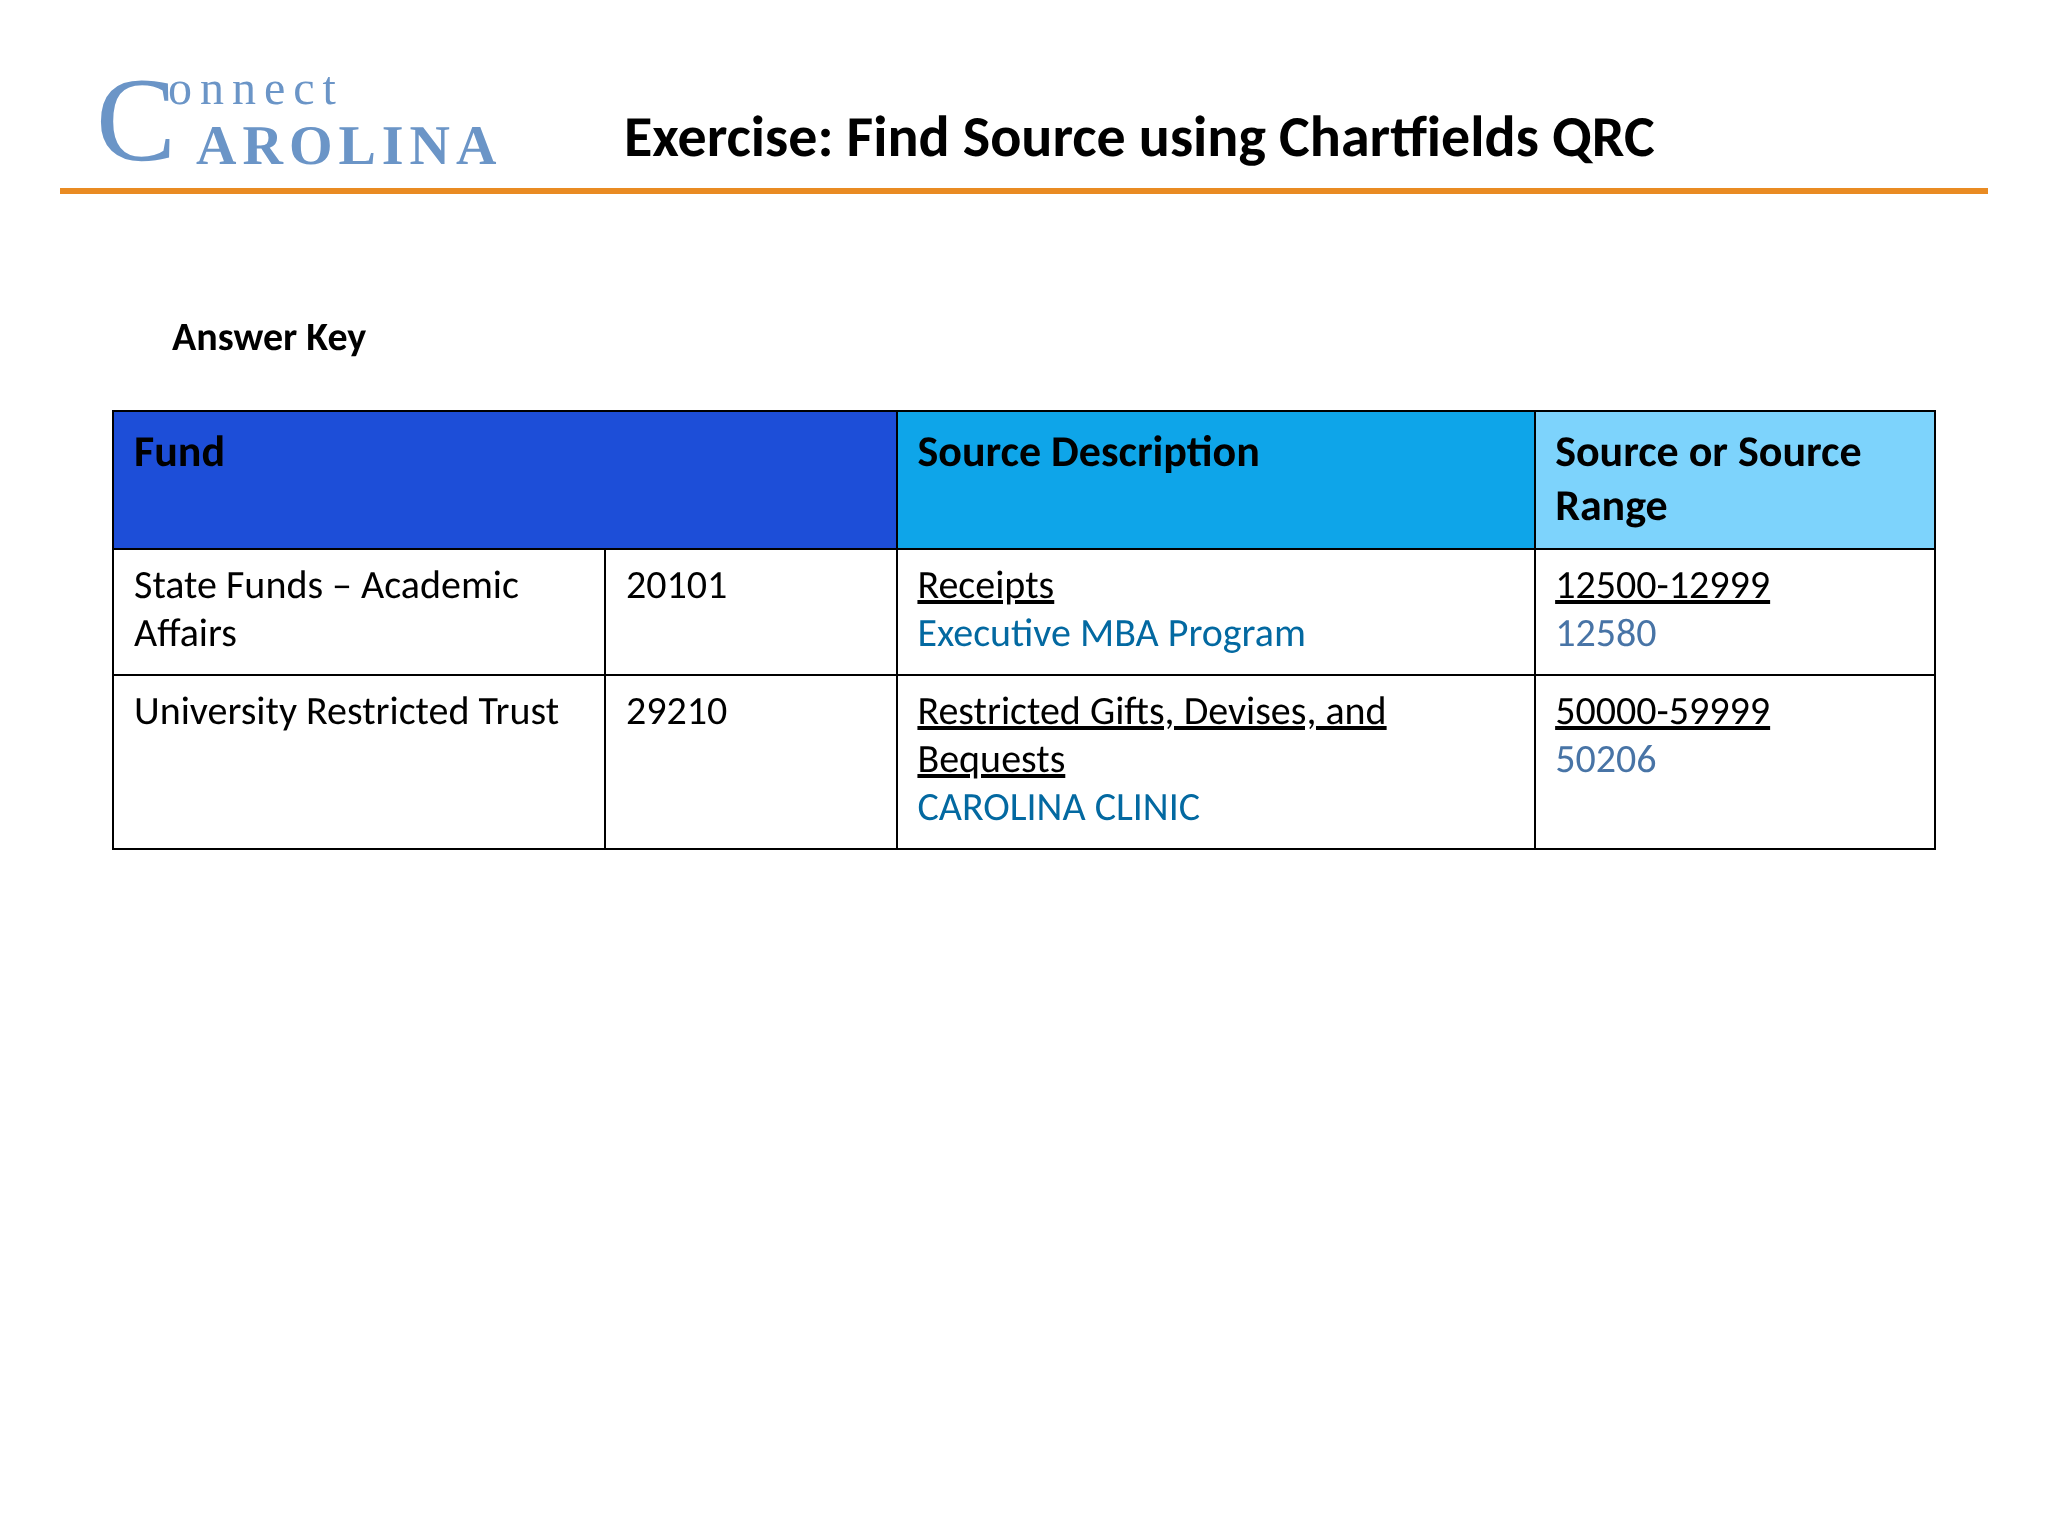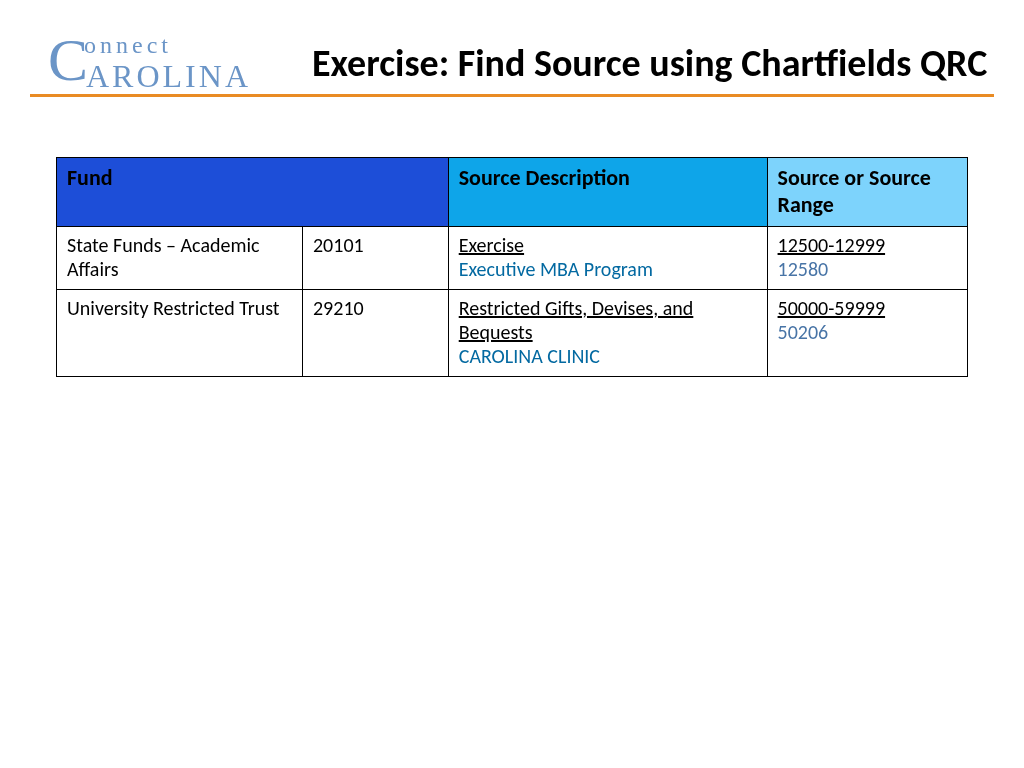--- a/index.html
+++ b/index.html
@@ -44,29 +44,29 @@
     top: -2px;
     left: 18px;
     font-family: Georgia, "Times New Roman", serif;
     font-size: 60px;
     color: #6b95c7;
     font-weight: 400;
   }
   .logo-bottom {
     position: absolute;
     top: 30px;
-    left: 56px;
+    left: 68px;
     font-family: Georgia, "Times New Roman", serif;
-    font-size: 32px;
+    font-size: 28px;
     letter-spacing: 3px;
     color: #6b95c7;
-    font-weight: 400;
+    font-weight: 700;
   }
   .page-title {
-    font-size: 38px;
+    font-size: 29px;
     font-weight: 700;
     color: #000;
     padding-bottom: 2px;
     margin-left: 20px;
   }
   .content {
     padding: 0 26px 0 26px;
   }
   .subheading {
     font-size: 20px;
@@ -118,34 +118,35 @@
     <div class="logo">
       <span class="logo-C">C</span>
       <span class="logo-top">onnect</span>
       <span class="logo-bottom">AROLINA</span>
     </div>
     <div class="page-title">Exercise: Find Source using Chartfields QRC</div>
   </div>
 
   <div class="content">
 
+    <div class="subheading">Answer Key</div>
 
     <table class="answer">
       <tbody>
           <tr>
         <th class="h-fund" colspan="2">Fund</th>
         <th class="h-desc">Source Description</th>
         <th class="h-src">Source or Source Range</th>
       </tr>
 
       <tr>
         <td class="fund-name">State Funds – Academic Affairs</td>
         <td class="fund-code">20101</td>
         <td class="src-desc">
-          <span class="u">Exercise</span><br>
+          <span class="u">Receipts</span><br>
           <span class="link">Executive MBA Program</span>
         </td>
         <td class="src-range">
           <span class="u range-val">12500-12999</span>
           <span class="code-val">12580</span>
         </td>
       </tr>
 
       <tr>
         <td class="fund-name">University Restricted Trust</td>

